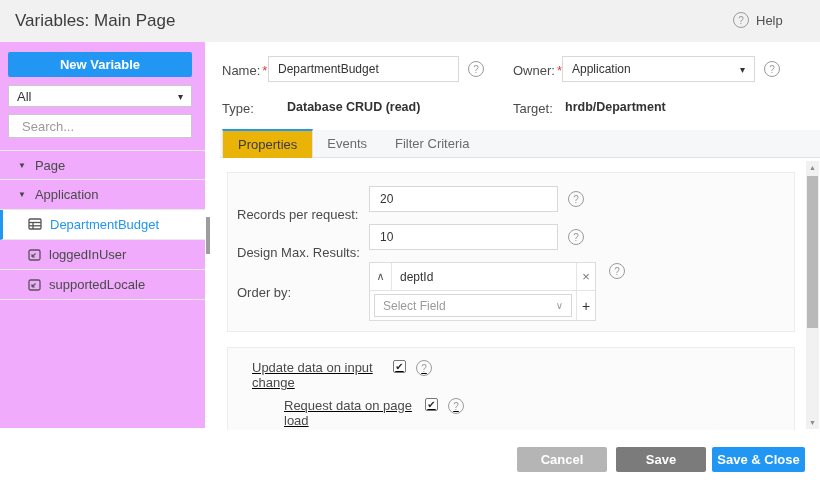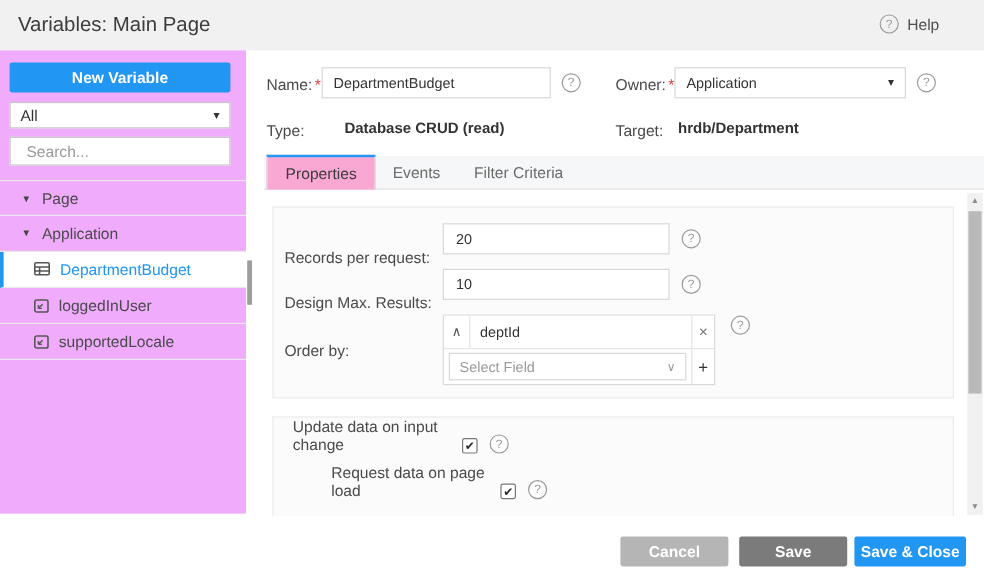--- a/index.html
+++ b/index.html
@@ -49,21 +49,21 @@
   .owner-select { position:absolute; left:562px; top:56px; width:193px; height:26px; background:#fff;
                   border:1px solid #d8d8d8; display:flex; align-items:center; justify-content:space-between;
                   padding:0 9px; font-size:12px; color:#333; cursor:pointer; }
   .ro-value { position:absolute; font-size:12.5px; font-weight:bold; color:#333; }
 
   
   .tabbar { position:absolute; left:220px; top:130px; width:600px; height:28px; background:#f6f7f8;
             border-bottom:1px solid #e2e2e2; display:flex; align-items:flex-end; }
   .tab { height:28px; display:flex; align-items:center; padding:0 14px; font-size:13px; color:#6b6b6b;
          cursor:pointer; position:relative; }
-  .tab.active { background:#f9a8d4; border-top:2px solid #2196f3; border-left:1px solid #e2e2e2;
+  .tab.active { background:#eab308; border-top:2px solid #2196f3; border-left:1px solid #e2e2e2;
                 border-right:1px solid #e2e2e2; height:29px; margin-bottom:-1px; margin-left:2px;
                 color:#3c3c3c; z-index:2; padding:0 15px; }
 
   
   .panel { position:absolute; background:#fbfbfc; border:1px solid #ececec; }
   .panel-1 { left:227px; top:172px; width:568px; height:160px; }
   .panel-2 { left:227px; top:347px; width:568px; height:83px; border-bottom:none; }
   .p-label { position:absolute; font-size:13px; color:#4a4a4a;margin-top:16px; }
   .p-input { position:absolute; left:141px; width:189px; height:26px; border:1px solid #d8d8d8; background:#fff;
              font-size:12px; color:#333; padding:0 10px; font-family:inherit; outline:none; }
@@ -77,21 +77,21 @@
   .ob-remove { width:19px; border-left:1px solid #e4e4e4; display:flex; align-items:center; justify-content:center;
                font-size:13px; color:#777; cursor:pointer; }
   .ob-row2 { display:flex; height:29px; align-items:stretch; }
   .ob-selectwrap { flex:1; margin:3px 4px; border:1px solid #d8d8d8; display:flex; align-items:center;
                    justify-content:space-between; padding:0 8px; font-size:12px; color:#9a9a9a; cursor:pointer; }
   .ob-chevron { font-size:10px; color:#9a9a9a; }
   .ob-add { width:19px; border-left:1px solid #e4e4e4; display:flex; align-items:center; justify-content:center;
             font-size:14px; color:#333; cursor:pointer; }
 
   
-  .chk-row { position:absolute; left:16px; display:flex; align-items:flex-end; height:18px; }
+  .chk-row { position:absolute; left:24px; display:flex; align-items:flex-start; height:18px;text-decoration:underline; }
   .chk-label { width:141px; font-size:13px; color:#4a4a4a; }
   .checkbox { width:13px; height:13px; border:1px solid #777; border-radius:2px; background:#fff;
               display:flex; align-items:center; justify-content:center; font-size:10px; color:#2b2b2b; cursor:pointer; }
   .chk-q { margin-left:10px; }
 
   
   .scrollbar { position:absolute; left:806px; top:161px; width:13px; height:268px; background:#f1f1f2; }
   .sb-arrow { position:absolute; left:0; width:13px; text-align:center; font-size:7px; color:#8a8a8a; cursor:pointer; }
   .sb-up { top:3px; } .sb-down { bottom:3px; }
   .sb-thumb { position:absolute; left:1px; top:15px; width:11px; height:152px; background:#b9b9b9; cursor:pointer; }

